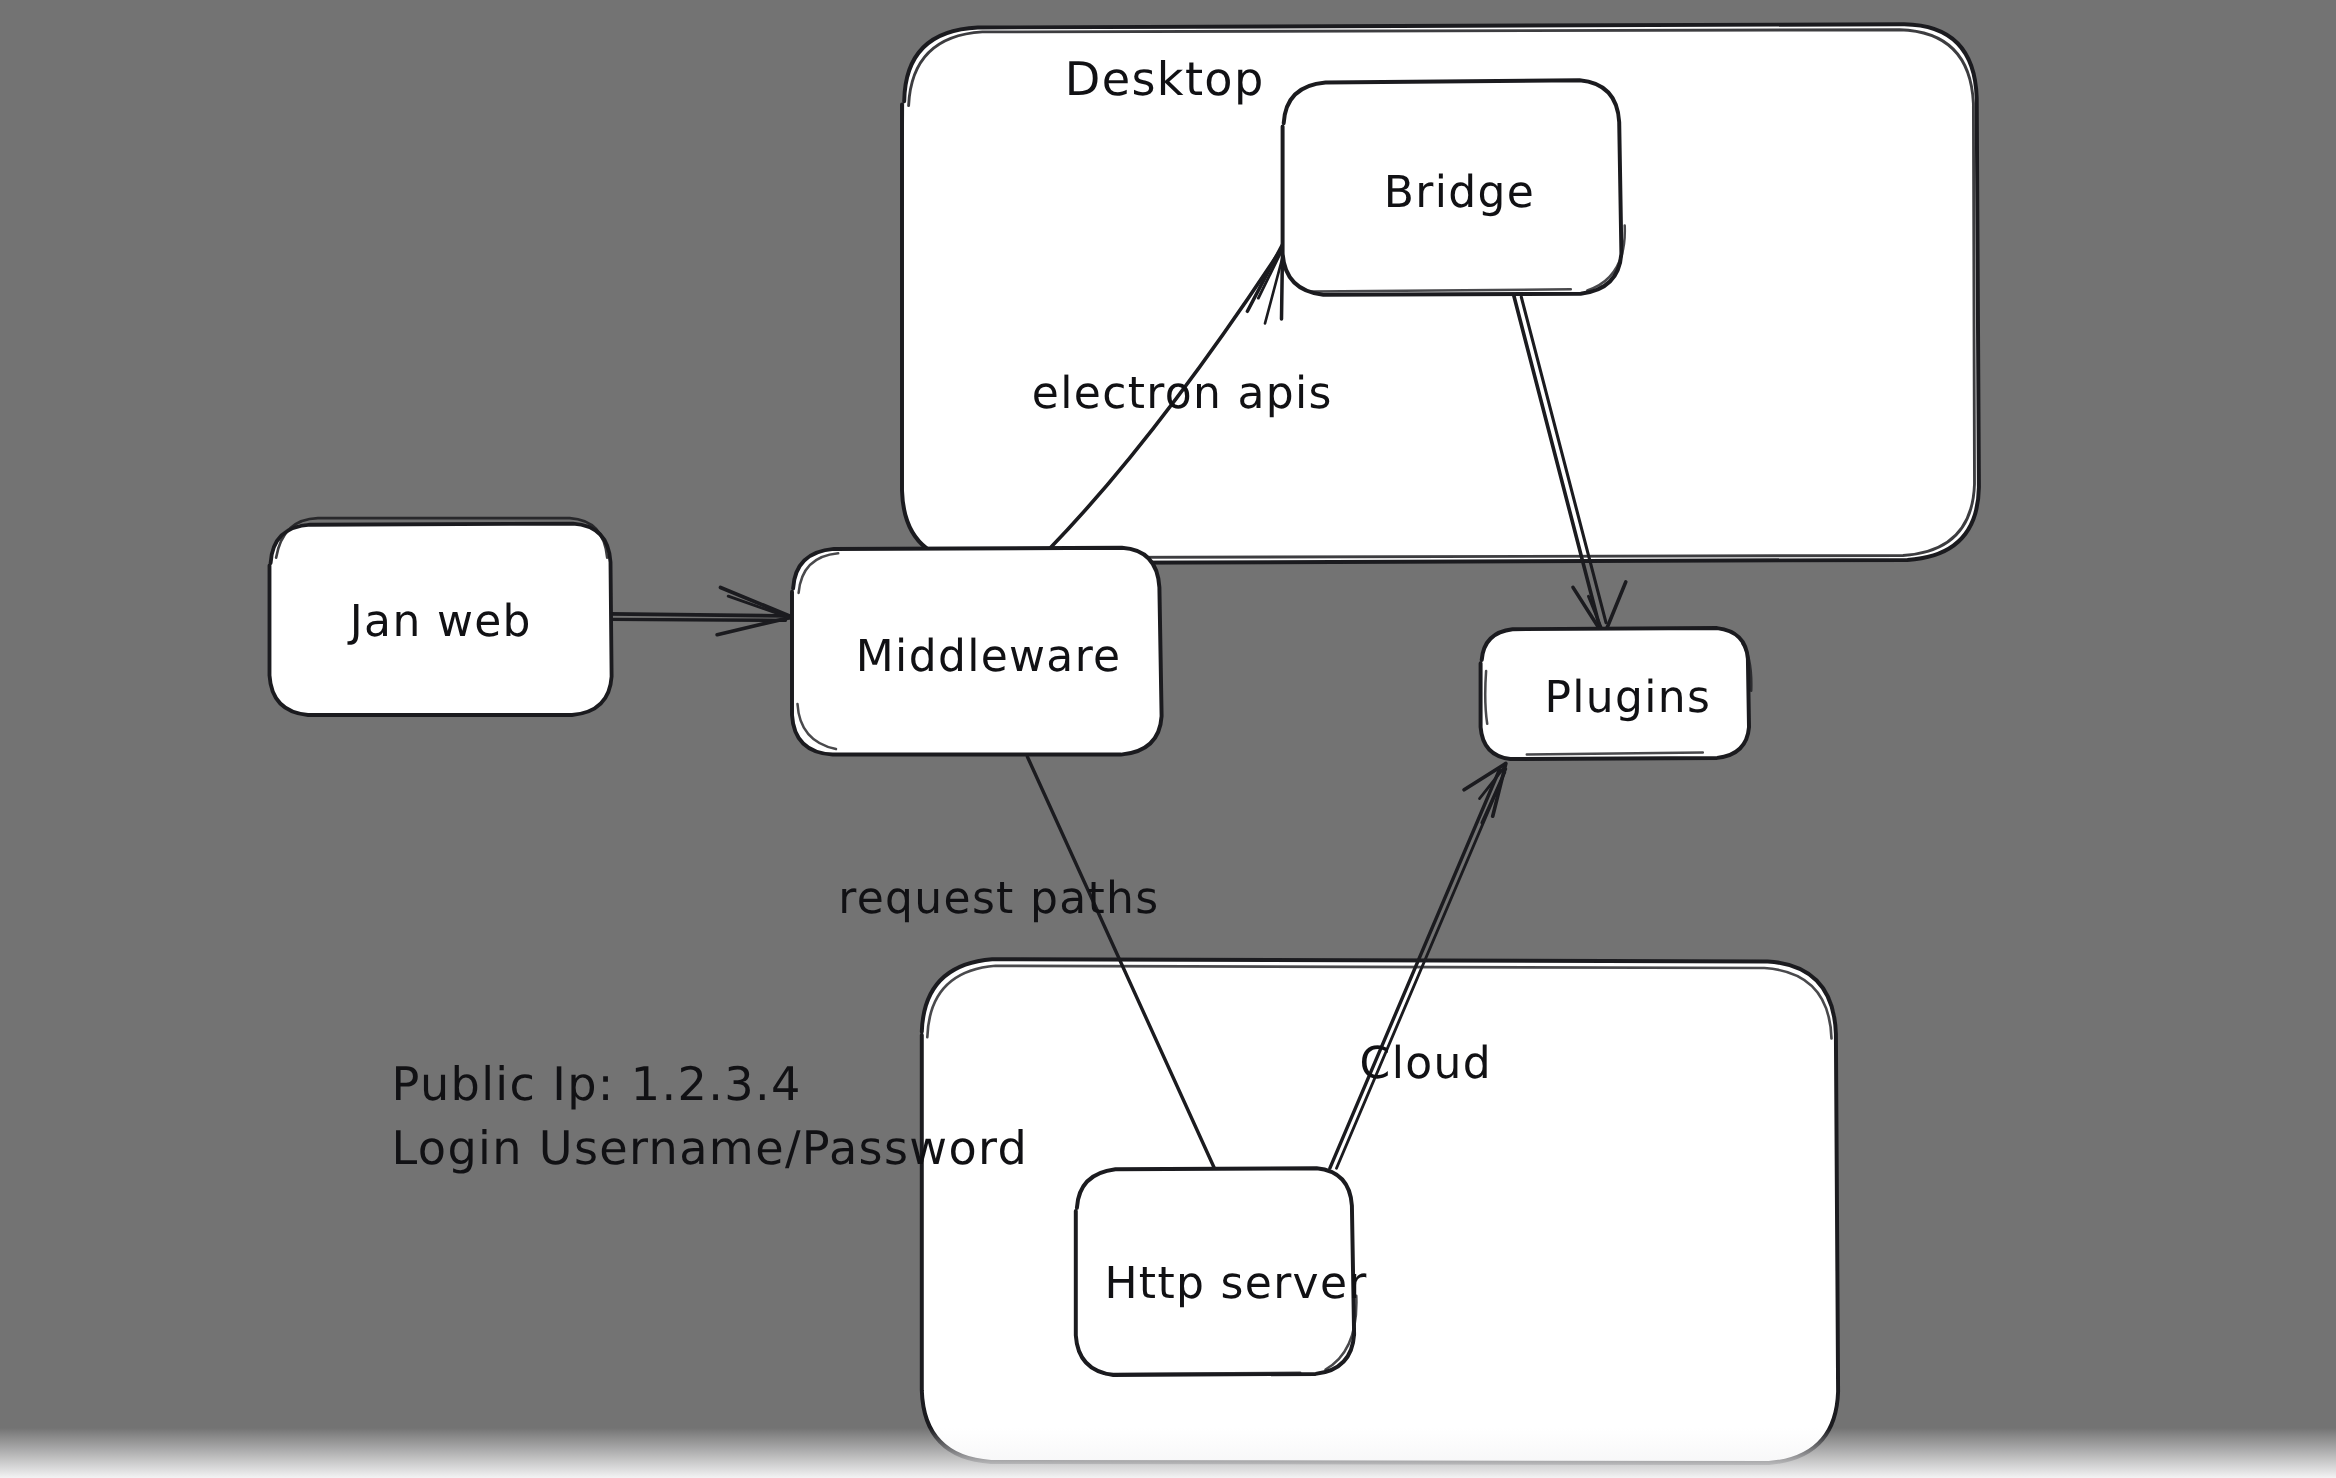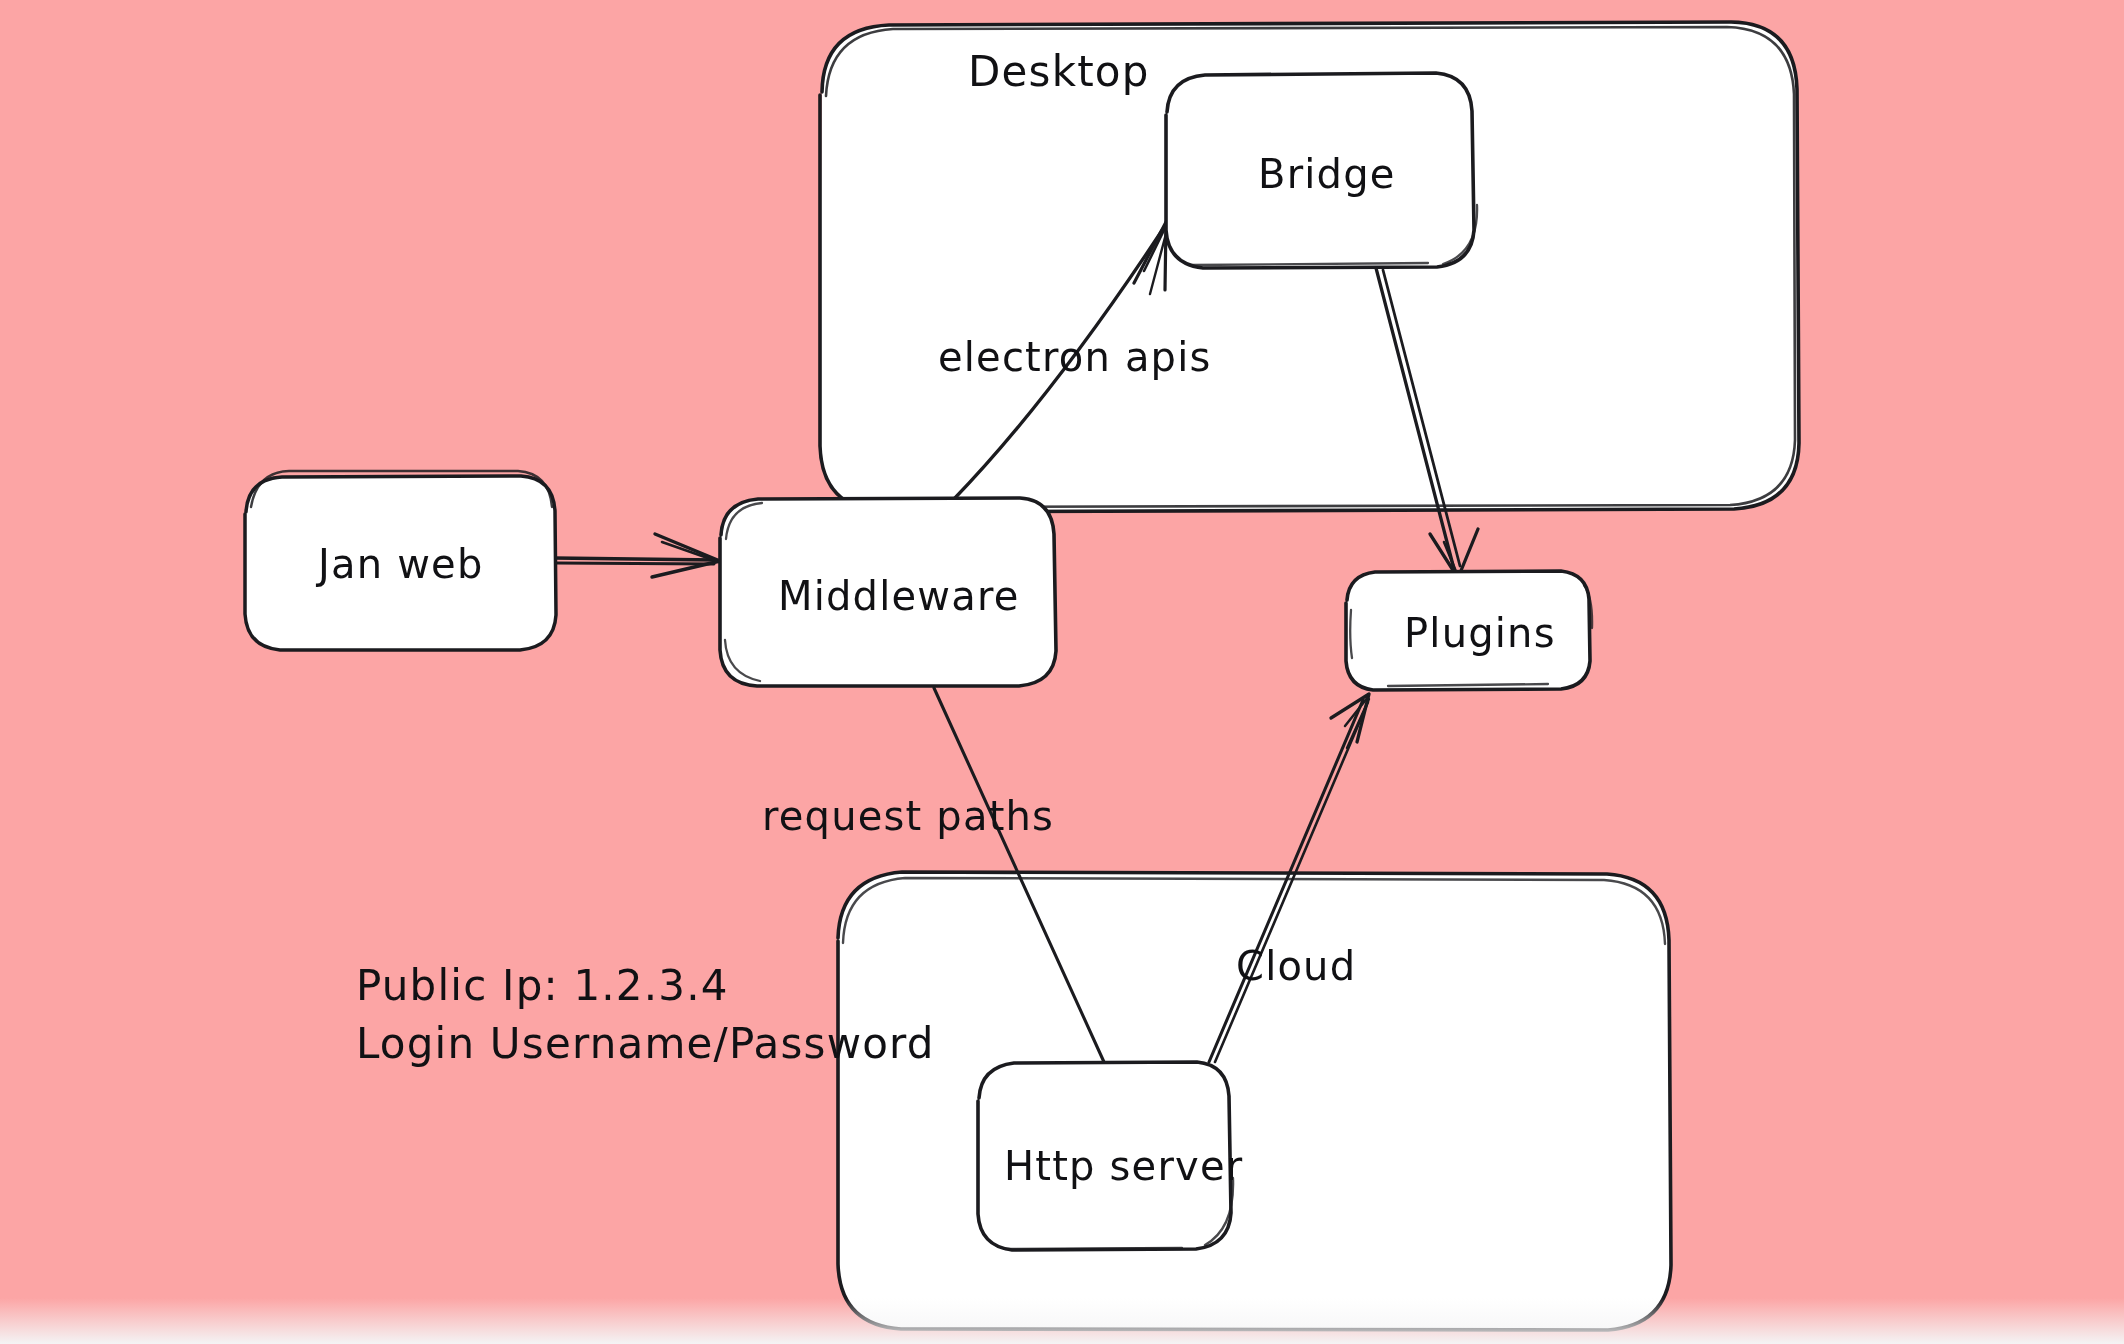--- a/index.html
+++ b/index.html
@@ -4,21 +4,21 @@
 <style>
   html, body {
     margin: 0;
     padding: 0;
     background: #ffffff;
   }
   #canvas {
     position: relative;
     width: 2124px;
     height: 1344px;
-    background: #fca5a5;
+    background: #737373;
     overflow: hidden;
     font-family: "DejaVu Sans", sans-serif;
   }
   #canvas::after {
     content: "";
     position: absolute;
     left: 0; right: 0; bottom: 0;
     height: 46px;
     background: linear-gradient(to bottom, rgba(255,255,255,0) 0%, rgba(244,244,245,1) 100%);
     pointer-events: none;

